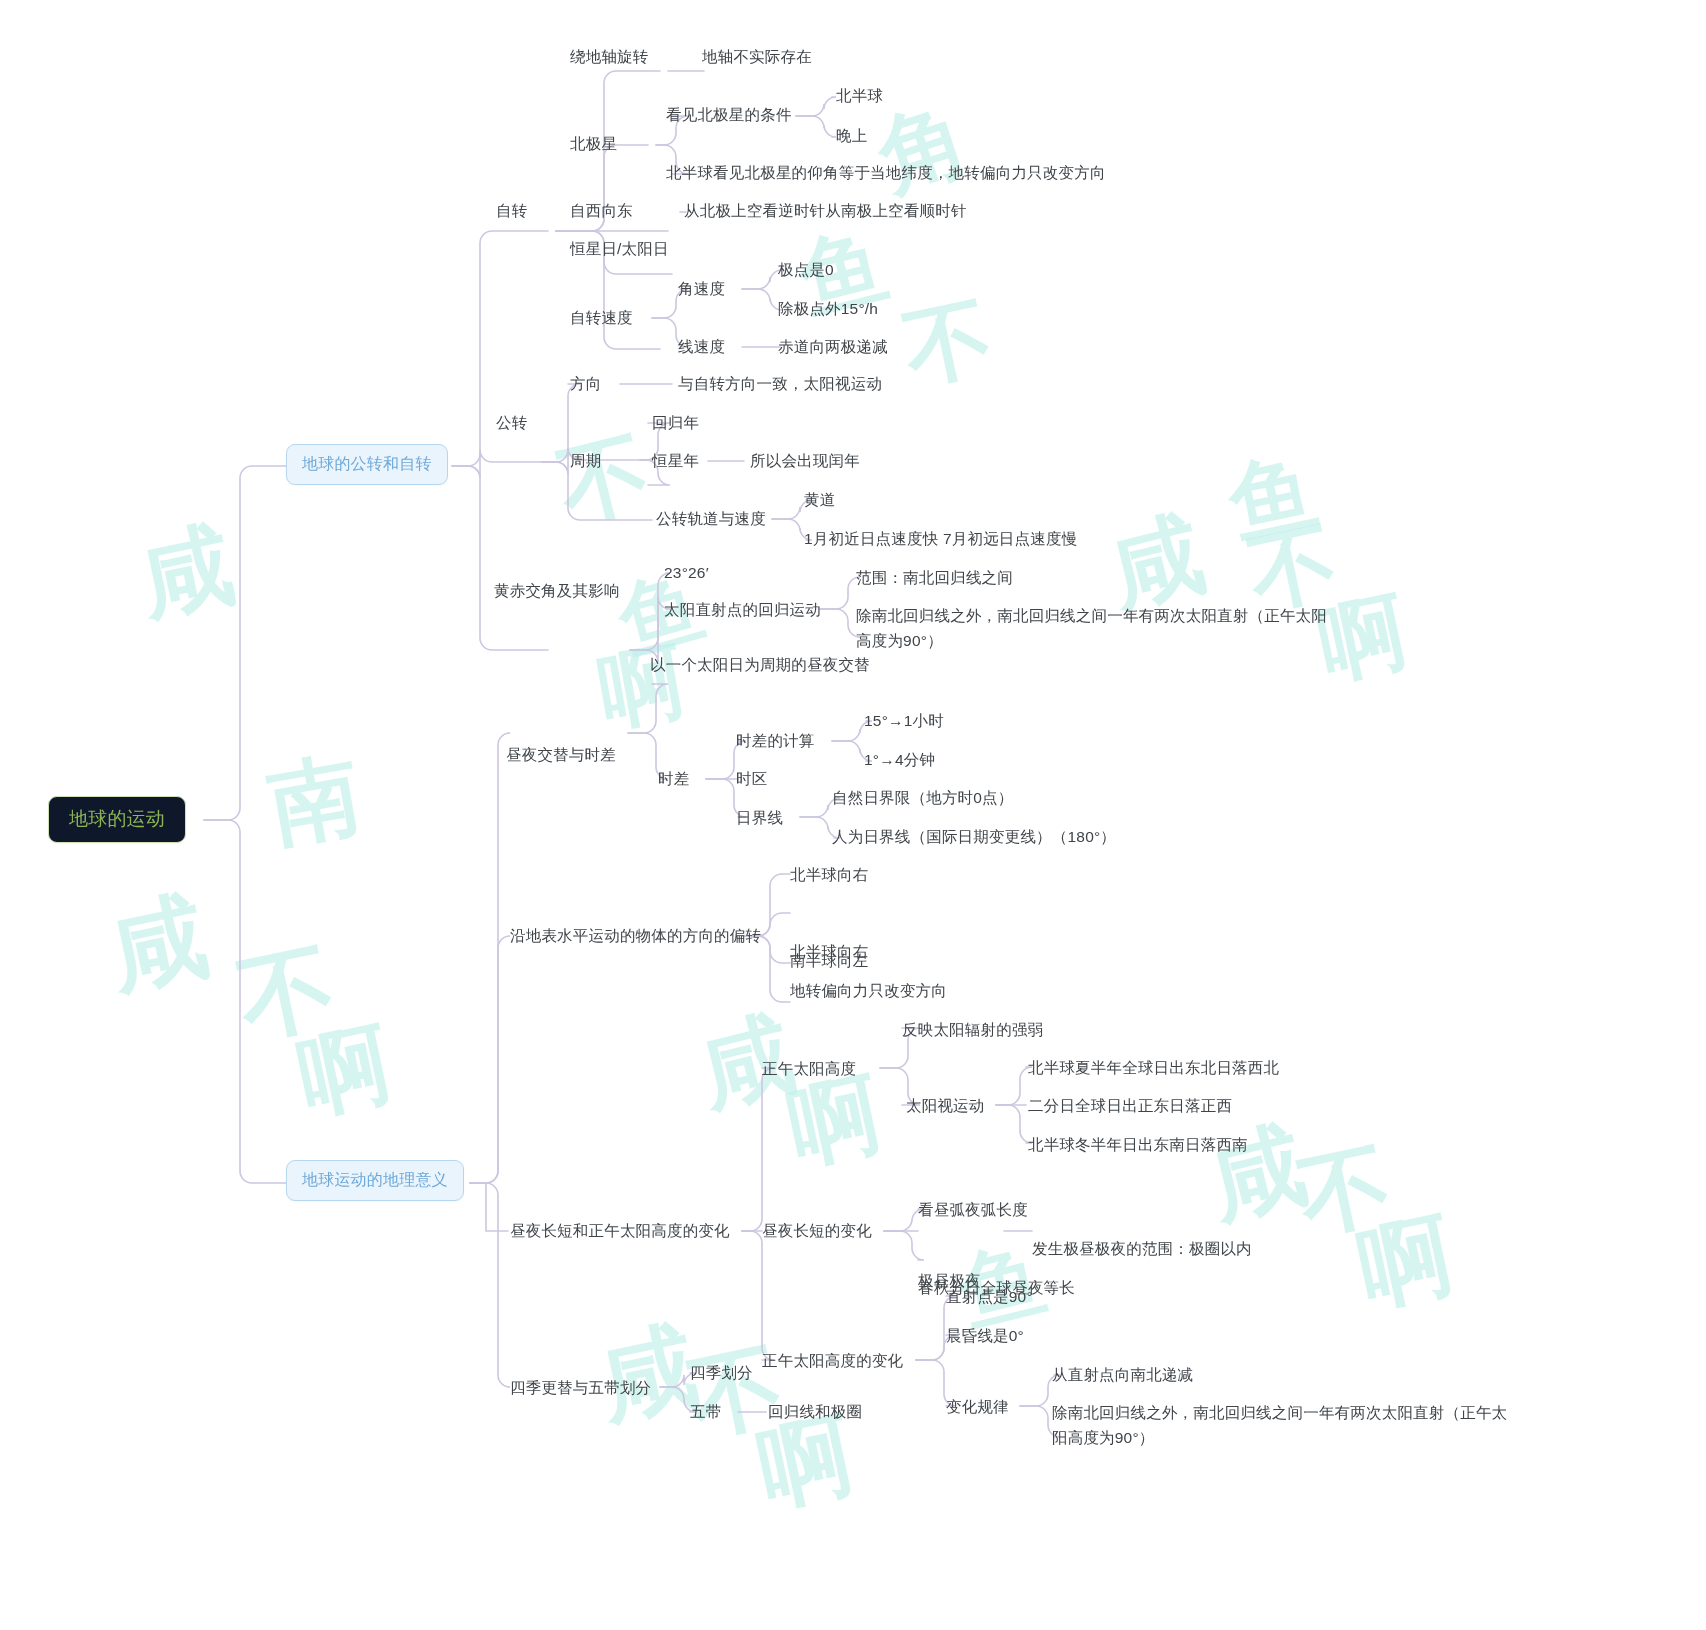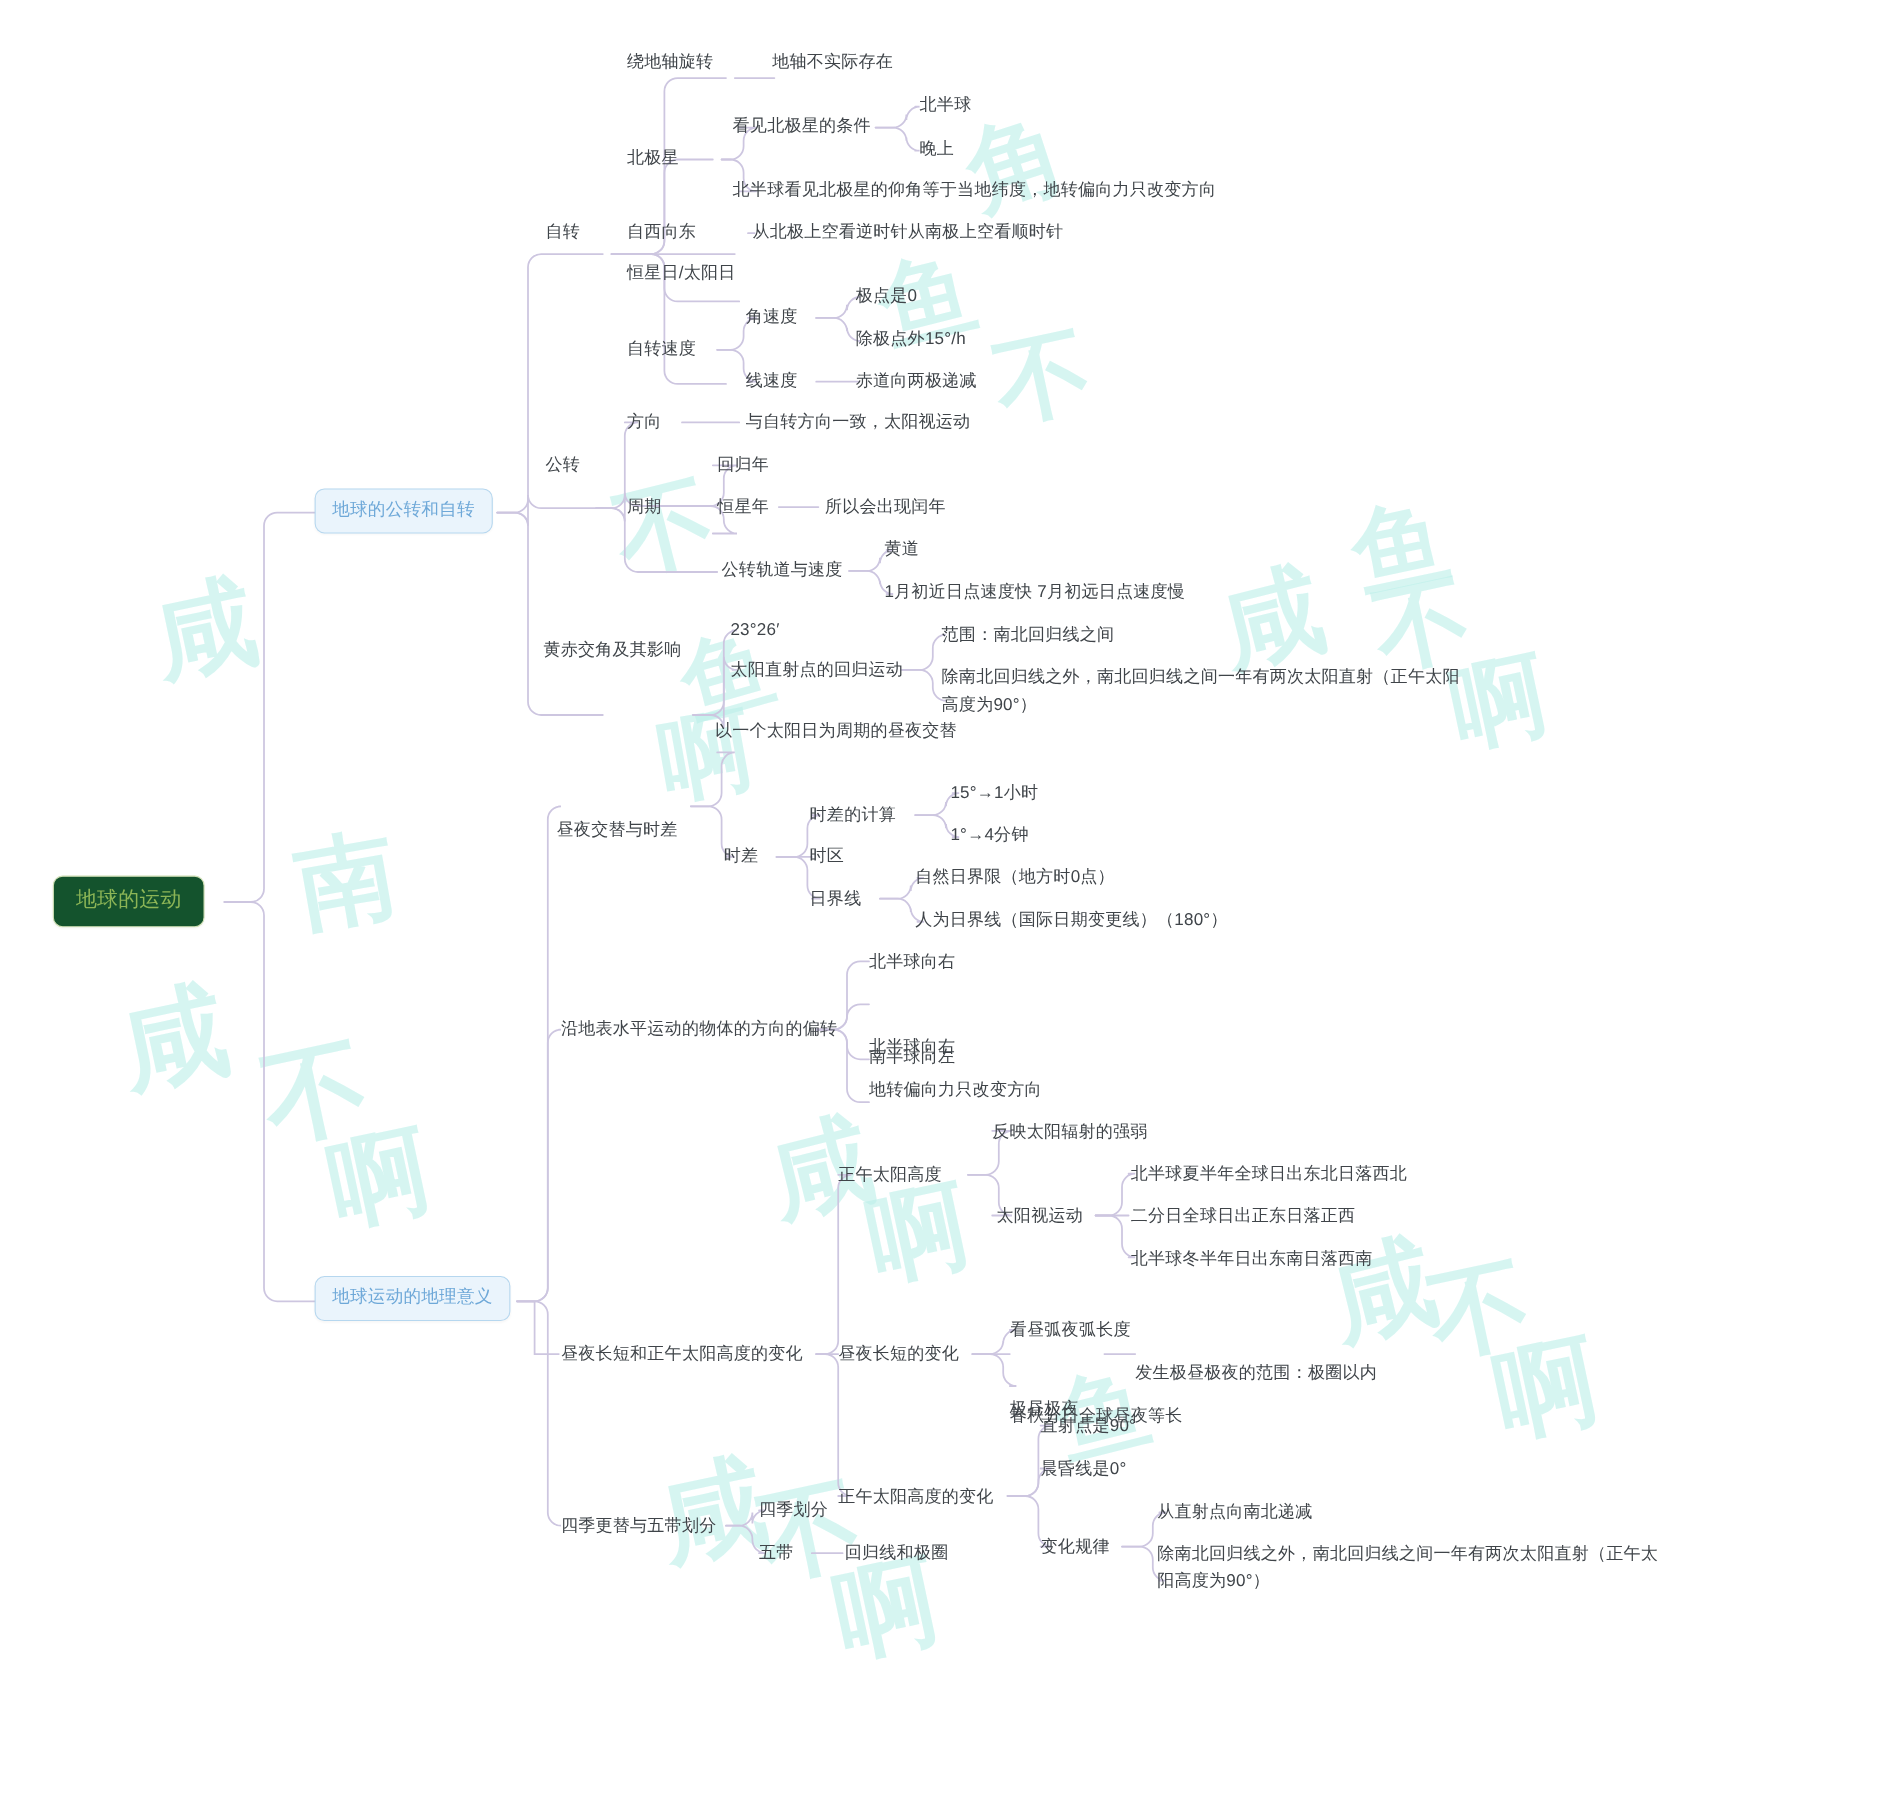--- a/index.html
+++ b/index.html
@@ -30,21 +30,21 @@
   .node{
     position:absolute;
     font-size:15.5px;
     line-height:25px;
     color:#3f4449;
     white-space:pre;
     letter-spacing:.2px;
   }
   .node.wrap{white-space:normal;}
   .root{
-    background:#14532d;
+    background:#0f172a;
     border:1px solid #cfe0b4;
     border-radius:9px;
     color:#8cb556;
     font-size:19px;
     padding:9px 20px 10px 20px;
     line-height:26px;
     box-shadow:0 1px 2px rgba(0,0,0,.03);
   }
   .branch{
     background:#eaf4fc;

